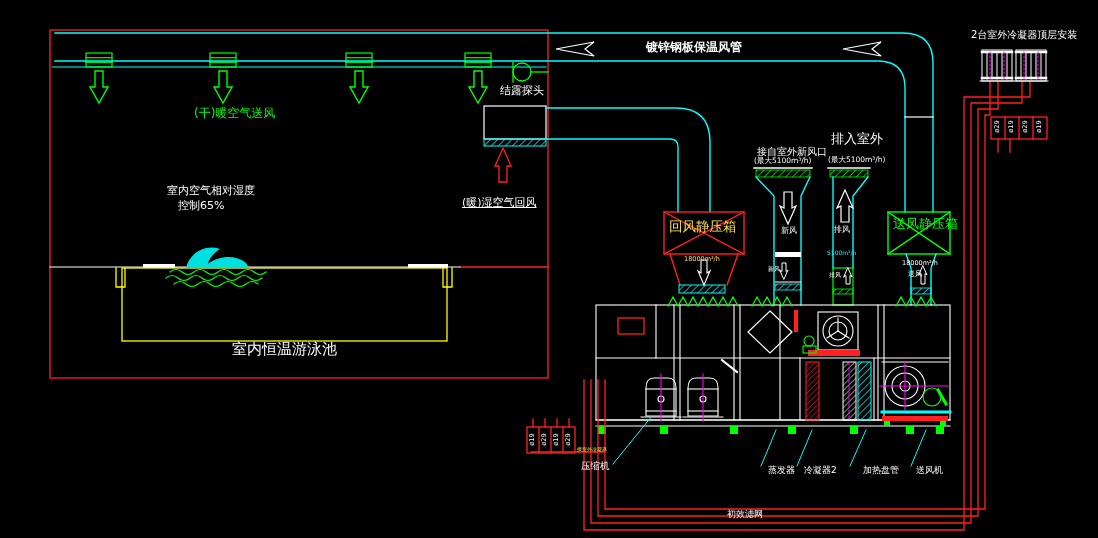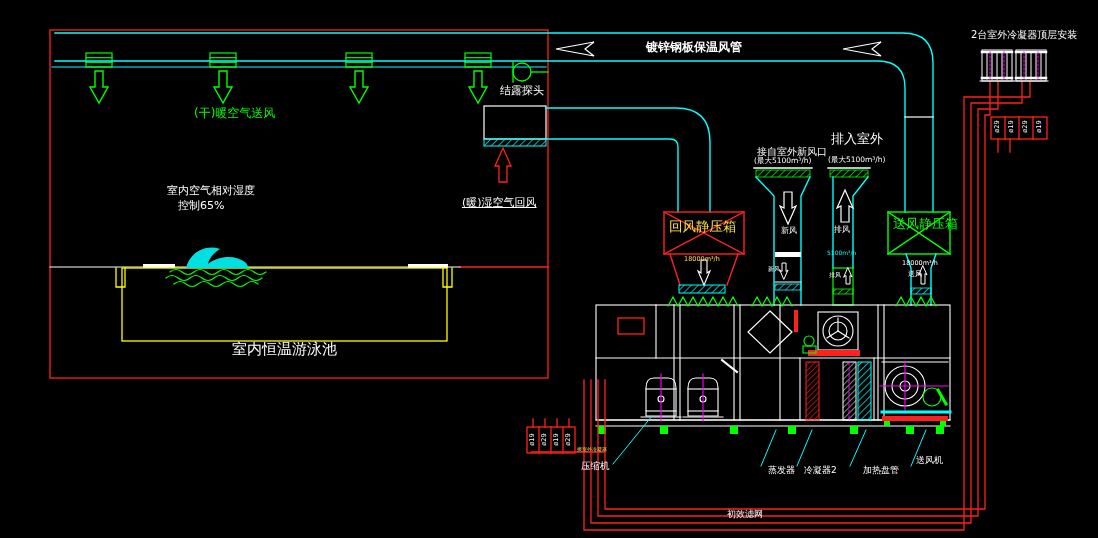--- a/index.html
+++ b/index.html
@@ -327,21 +327,21 @@
 <div class="t c" style="left:827px;top:250px;font-size:6px;">5100m³/h</div>
 <div class="t w" style="left:829px;top:272px;font-size:6px;">排风</div>
 
 <div class="t r" style="left:577px;top:447px;font-size:5px;">接室外冷凝器</div>
 
 <div class="t w" style="left:581px;top:461px;font-size:9.5px;">压缩机</div>
 <div class="t w" style="left:727px;top:466px;font-size:9px;margin-top:44px;">初效滤网</div>
 <div class="t w" style="left:768px;top:466px;font-size:9px;">蒸发器</div>
 <div class="t w" style="left:804px;top:466px;font-size:9px;">冷凝器2</div>
 <div class="t w" style="left:863px;top:466px;font-size:9px;">加热盘管</div>
-<div class="t w" style="left:916px;top:456px;font-size:9px;">送风机</div>
+<div class="t w" style="left:916px;top:466px;font-size:9px;">送风机</div>
 
 <div class="t w rot" style="left:988px;top:123px;width:20px;font-size:6.5px;">ø29</div>
 <div class="t w rot" style="left:1002px;top:123px;width:20px;font-size:6.5px;">ø19</div>
 <div class="t w rot" style="left:1016px;top:123px;width:20px;font-size:6.5px;">ø29</div>
 <div class="t w rot" style="left:1030px;top:123px;width:20px;font-size:6.5px;">ø19</div>
 
 <div class="t w rot" style="left:523px;top:436px;width:20px;font-size:6.5px;">ø19</div>
 <div class="t w rot" style="left:535px;top:436px;width:20px;font-size:6.5px;">ø29</div>
 <div class="t w rot" style="left:547px;top:436px;width:20px;font-size:6.5px;">ø19</div>
 <div class="t w rot" style="left:559px;top:436px;width:20px;font-size:6.5px;">ø29</div>

